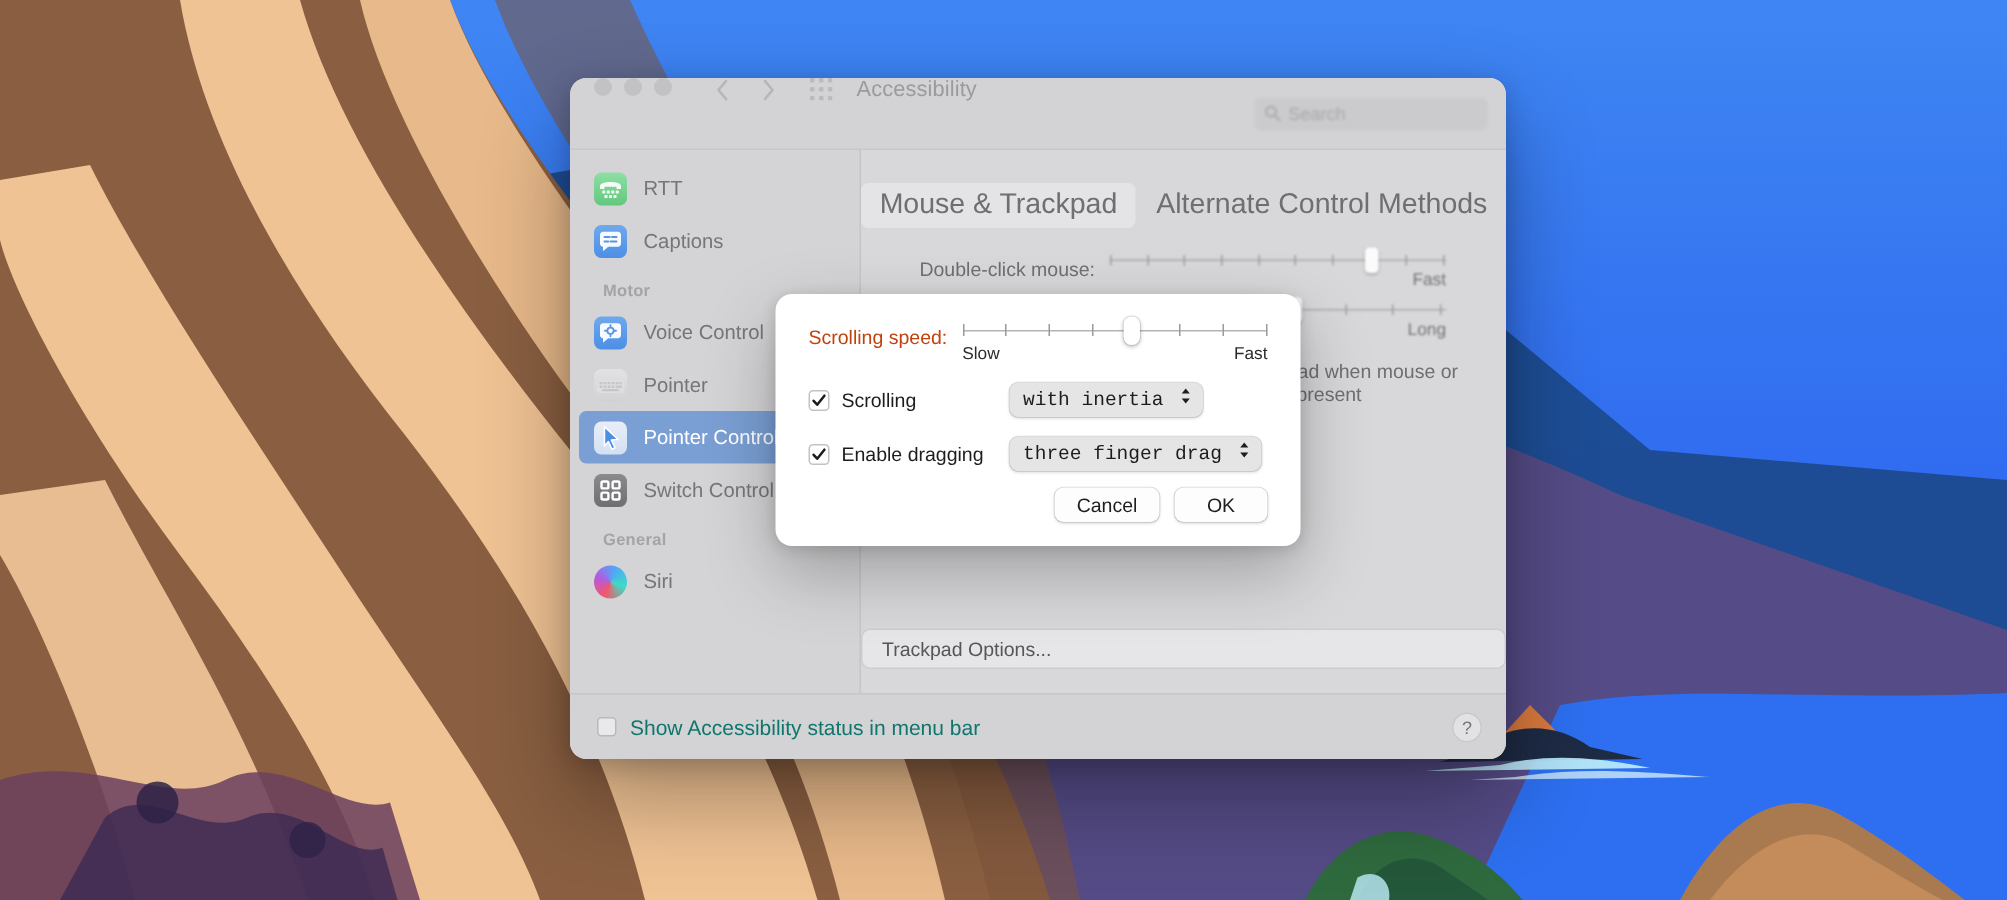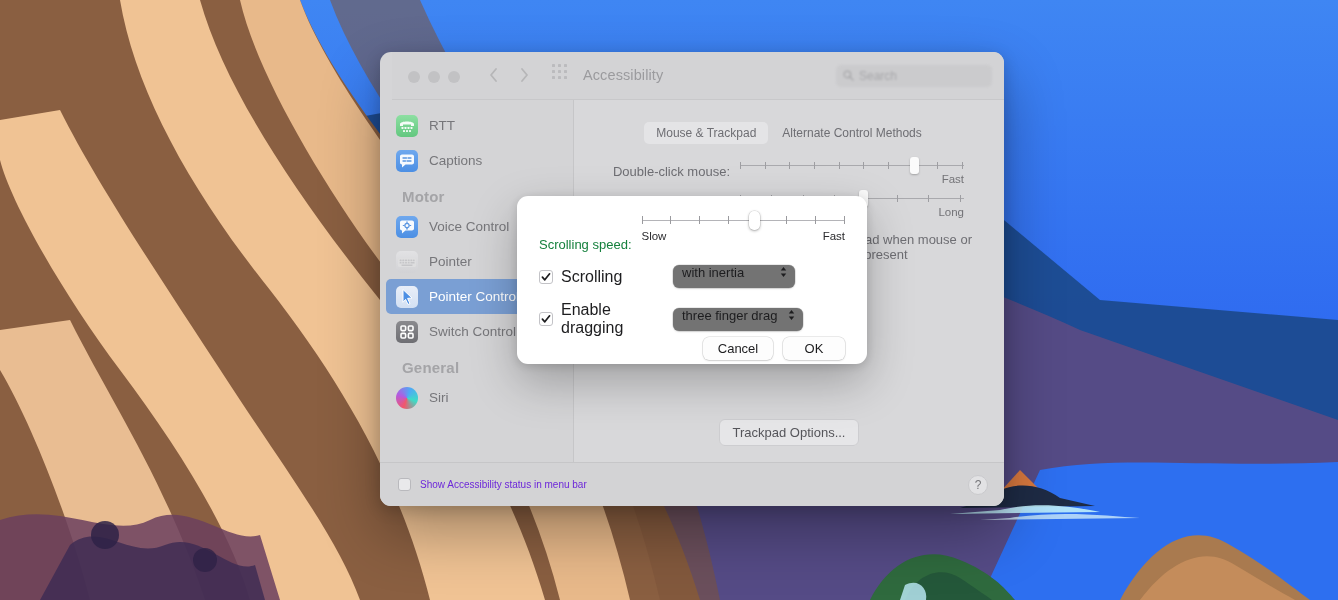--- a/index.html
+++ b/index.html
@@ -24,25 +24,24 @@
     background: #d5d5d7;
     box-shadow: 0 26px 60px rgba(0,0,0,.33), 0 4px 16px rgba(0,0,0,.18);
     overflow: hidden;
     display: flex; flex-direction: column;
   }
 
   
   #titlebar {
     height: 48px; flex: 0 0 48px;
     background: #d3d3d5;
-    display: flex; align-items: flex-end;
-    padding: 16px 12px;
+    display: flex; align-items: flex-start;
+    padding: 0 12px;
     position: relative;
     border-bottom: 1px solid #c8c8ca;
-    margin-left: 12px;
   }
   .tl-dots { display: flex; gap: 8px; align-items: center; margin-left: 4px; }
   .tl-dot { width: 12px; height: 12px; border-radius: 50%; background: #c2c2c4; }
   .nav-arrows { display: flex; gap: 20px; margin-left: 28px; color: #b6b6b8; }
   .nav-arrow svg { display: block; }
   .grid-icon { margin-left: 22px; opacity: .55; }
   #win-title {
     margin-left: 16px; font-size: 14.5px; color: #9b9b9e;
     font-weight: 400; letter-spacing: .1px;
     filter: blur(.35px);
@@ -60,21 +59,21 @@
   #win-body { flex: 1; display: flex; min-height: 0; }
 
   #sidebar {
     width: 194px; flex: 0 0 194px;
     background: #d4d4d6;
     border-right: 1px solid #c6c6c8;
     padding-top: 8px;
     overflow: hidden;
   }
   .side-group-label {
-    font-size: 15px; color: #a4a4a7; font-weight: 600;
+    font-size: 11px; color: #a4a4a7; font-weight: 600;
     padding: 10px 0 4px 22px; letter-spacing: .2px;
   }
   .side-item {
     display: flex; align-items: center; gap: 11px;
     height: 35px; margin: 0 6px; padding: 0 10px;
     border-radius: 5px; cursor: default;
   }
   .side-item.selected { background: #7a9fd4; }
   .side-label { font-size: 13.5px; color: #76767a; filter: blur(.3px); }
   .side-item.selected .side-label { color: #ffffff; }
@@ -94,21 +93,21 @@
   #content {
     flex: 1; background: #d8d8da; position: relative;
     display: flex; flex-direction: column; min-width: 0;
     overflow: hidden;
   }
   #tabs {
     display: flex; justify-content: center; gap: 2px;
     padding: 22px 0 0 0;
   }
   .tab {
-    font-size: 12px; color: #6e6e73; padding: 4px 12px;
+    font-size: 19px; color: #6e6e73; padding: 4px 12px;
     border-radius: 5px; filter: blur(.35px);
   }
   .tab.active { background: #e4e4e6; }
 
   .row-slider {
     display: flex; align-items: flex-start; gap: 10px;
     padding: 18px 40px 0 26px;
   }
   .row-label { font-size: 13px; color: #6e6e73; width: 130px; text-align: right; padding-top: 2px; filter: blur(.4px); }
   .slider-wrap { flex: 1; position: relative; filter: blur(.6px); }
@@ -125,79 +124,80 @@
 
   .row-checkbox {
     display: flex; align-items: center; gap: 8px;
     padding: 14px 0 0 156px; filter: blur(.5px);
   }
   .bg-check { width: 13px; height: 13px; border-radius: 3px; background: #eeeef0; border: 1px solid #b9b9bd; }
   .bg-check-label { font-size: 13px; color: #6e6e73; }
 
   #bottom-buttons {
     display: flex; gap: 14px; justify-content: center;
-    margin-top: auto; padding: 0 0 16px 0;
+    margin-top: auto; padding: 0 0 16px 0; flex-direction: column;
   }
   .pill-button {
     font-size: 13px; color: #55555a; background: #e6e6e8;
     border: 1px solid #cdcdd0; border-radius: 6px;
     padding: 5px 13px; filter: blur(.45px);
   }
 
   #win-footer {
     flex: 0 0 44px; height: 44px;
     background: #d3d3d5; border-top: 1px solid #c6c6c8;
     display: flex; align-items: center; padding: 0 18px;
     position: relative;
   }
   #footer-check { width: 13px; height: 13px; border-radius: 3px; background: #e9e9eb; border: 1px solid #b9b9bd; margin-right: 9px; }
-  #footer-label { font-size: 10px; color: #6d28d9; filter: blur(.45px); }
+  #footer-label { font-size: 14px; color: #0f766e; filter: blur(.45px); }
   #help-button {
     position: absolute; right: 16px; top: 50%; transform: translateY(-50%);
     width: 20px; height: 20px; border-radius: 50%;
     background: #e2e2e4; border: 1px solid #c9c9cc;
     display: flex; align-items: center; justify-content: center;
     font-size: 12px; color: #76767a; filter: blur(.3px);
   }
 
   
   #modal {
     position: absolute; left: 517px; top: 196px;
     width: 350px; height: 168px;
     background: #ffffff; border-radius: 11px;
     box-shadow: 0 18px 46px rgba(0,0,0,.26), 0 2px 10px rgba(0,0,0,.14);
     padding: 20px 22px 16px 22px;
     display: flex; flex-direction: column;
   }
   #modal-slider-row { display: flex; align-items: flex-start; gap: 10px; }
-  #modal-slider-label { font-size: 13px; color: #15803d; padding-top: 1px; white-space: nowrap; margin-top: 20px; }
+  #modal-slider-label { font-size: 13px; color: #c2410c; padding-top: 1px; white-space: nowrap; }
   #modal-slider-wrap { flex: 1; position: relative; }
   #modal-slider-wrap .tick { position: absolute; top: 0; width: 1px; height: 8px; background: #9a9a9e; }
   #modal-slider-line { position: absolute; top: 3.5px; left: 0; right: 0; height: 1.5px; background: #b4b4b8; border-radius: 1px; }
   #modal-thumb {
     position: absolute; top: -5px; width: 11px; height: 19px;
     background: #ffffff; border-radius: 5px;
     box-shadow: 0 1px 3px rgba(0,0,0,.30), 0 0 0 .5px rgba(0,0,0,.12);
   }
   #modal-ends { display: flex; justify-content: space-between; margin-top: 6px; font-size: 11.5px; color: #2b2b2e; }
 
   .modal-row { display: flex; align-items: center; gap: 0; margin-top: 13px; }
   .modal-check {
     width: 14px; height: 14px; border-radius: 3px;
     background: #ffffff; border: 1px solid #c3c3c7;
     display: flex; align-items: center; justify-content: center;
     flex: 0 0 14px; margin-right: 8px;
   }
   .modal-check svg { display: block; }
-  .modal-row-label { font-size: 16px; color: #1d1d1f; width: 112px; }
+  .modal-row-label { font-size: 13px; color: #1d1d1f; width: 112px; }
   .popup {
-    display: flex; align-items: flex-start; justify-content: space-between;
+    display: flex; align-items: center; justify-content: space-between;
     min-width: 122px; height: 23px; padding: 0 7px 0 9px;
-    background: #737373; border-radius: 6px;
+    background: #e5e5e5; border-radius: 6px;
     box-shadow: 0 0 0 .5px rgba(0,0,0,.16), 0 1px 2px rgba(0,0,0,.12);
+    font-family: Liberation Mono, monospace;
   }
   .popup-value { font-size: 13px; color: #1d1d1f; white-space: nowrap; }
   .popup-arrows { margin-left: 10px; }
 
   #modal-buttons { display: flex; gap: 10px; justify-content: flex-end; margin-top: auto; }
   .modal-button {
     font-size: 13px; color: #1d1d1f; background: #fdfdfd;
     border-radius: 6px; padding: 4px 0; width: 62px; text-align: center;
     box-shadow: 0 0 0 .5px rgba(0,0,0,.16), 0 1px 2px rgba(0,0,0,.12);
   }

